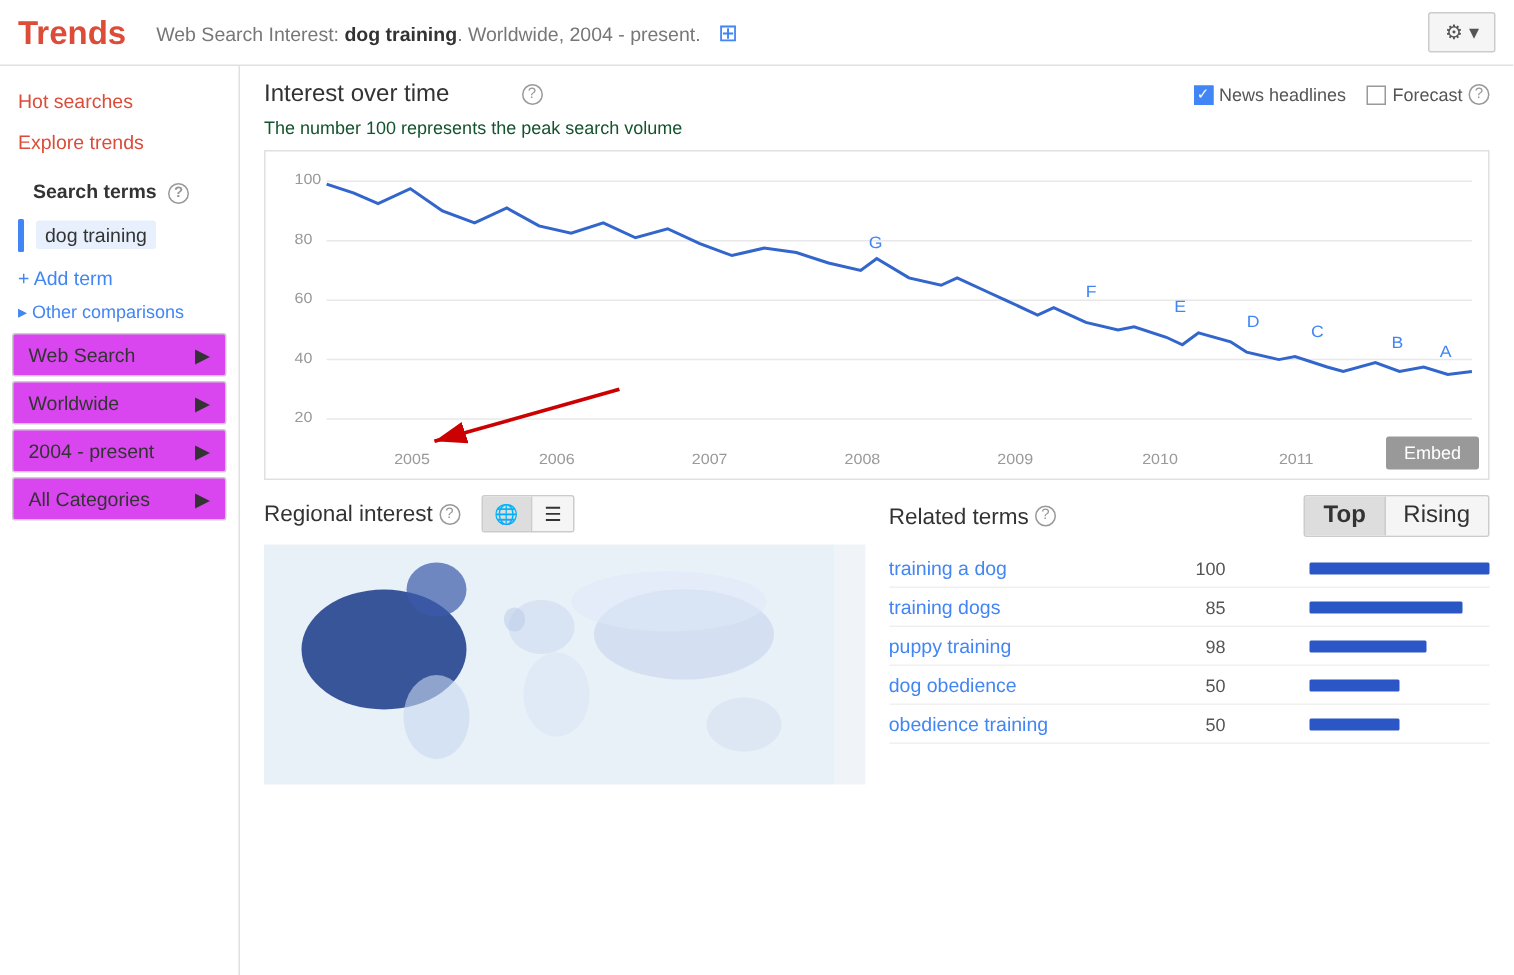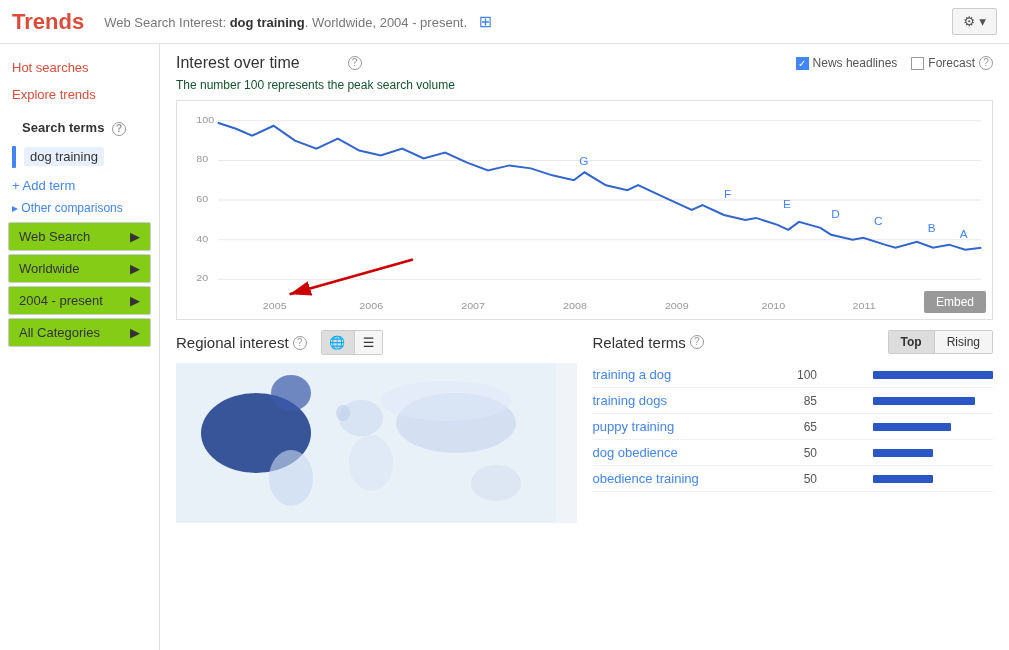--- a/index.html
+++ b/index.html
@@ -126,21 +126,21 @@
       color: #333;
     }
     .limit-btn {
       display: flex;
       align-items: center;
       justify-content: space-between;
       padding: 6px 10px;
       margin: 3px 8px;
       border: 1px solid #ccc;
       border-radius: 2px;
-      background: #84cc16;
+      background: #d946ef;
       cursor: pointer;
       font-size: 13px;
       color: #333;
     }
 
     
     #main {
       flex: 1;
       padding: 10px 16px;
       overflow-y: auto;
@@ -261,21 +261,21 @@
       display: flex;
       margin-left: auto;
       border: 1px solid #ccc;
       border-radius: 2px;
       overflow: hidden;
     }
     .top-rising-btn {
       padding: 4px 12px;
       background: #f5f5f5;
       cursor: pointer;
-      font-size: 12px;
+      font-size: 16px;
       border-right: 1px solid #ccc;
     }
     .top-rising-btn:last-child { border-right: none; }
     .top-rising-btn.active { background: #ddd; font-weight: bold; }
 
     
     .map-placeholder {
       width: 100%;
       height: 160px;
       background: #f0f4f8;
@@ -502,21 +502,21 @@
           <div class="related-term-row">
             <a class="related-term-link">training dogs</a>
             <span class="related-term-score">85</span>
             <div class="related-term-bar-container">
               <div class="related-term-bar" style="width:85%;"></div>
             </div>
           </div>
 
           <div class="related-term-row">
             <a class="related-term-link">puppy training</a>
-            <span class="related-term-score">65</span>
+            <span class="related-term-score">98</span>
             <div class="related-term-bar-container">
               <div class="related-term-bar" style="width:65%;"></div>
             </div>
           </div>
 
           <div class="related-term-row">
             <a class="related-term-link">dog obedience</a>
             <span class="related-term-score">50</span>
             <div class="related-term-bar-container">
               <div class="related-term-bar" style="width:50%;"></div>

